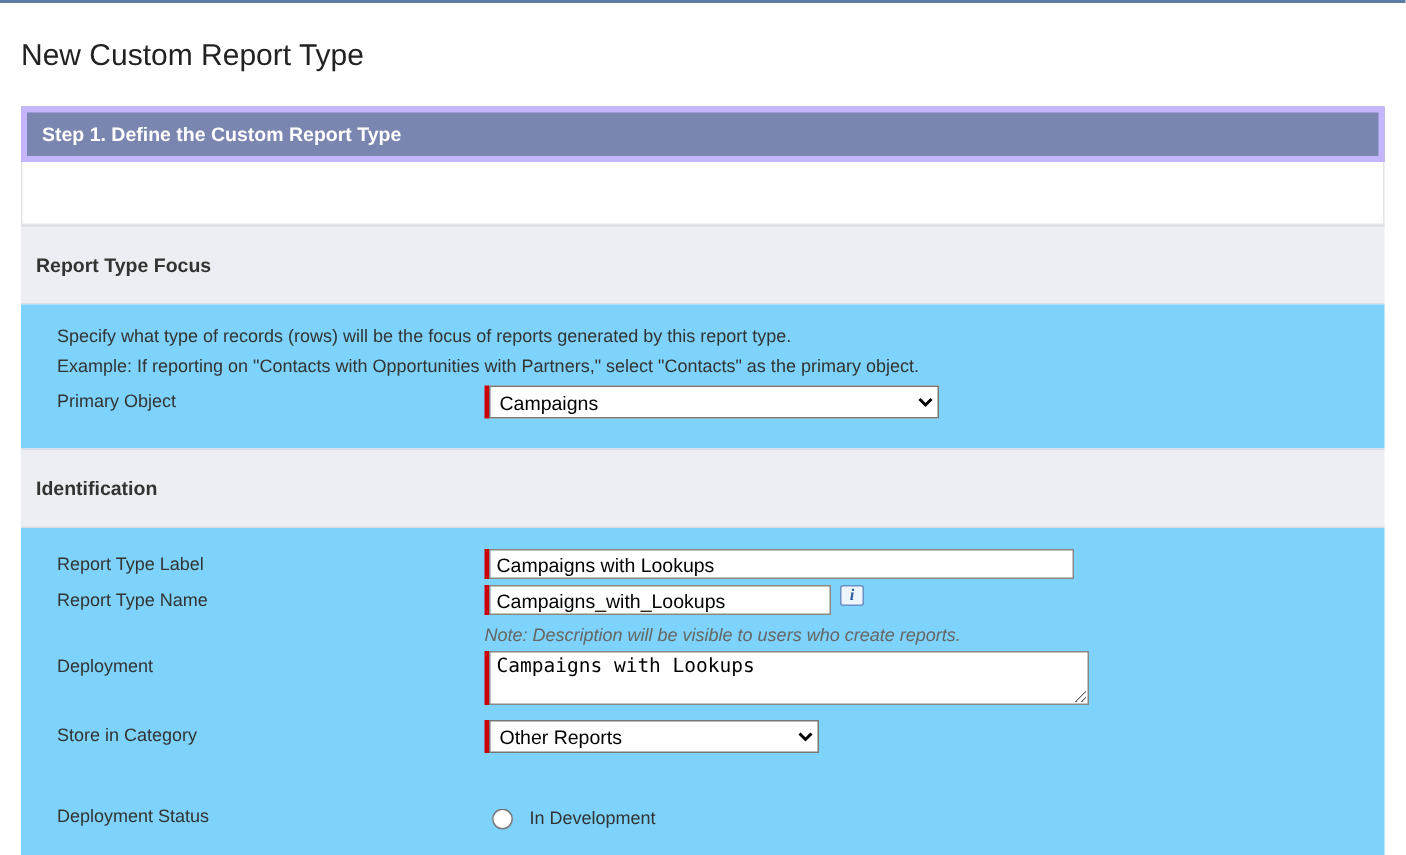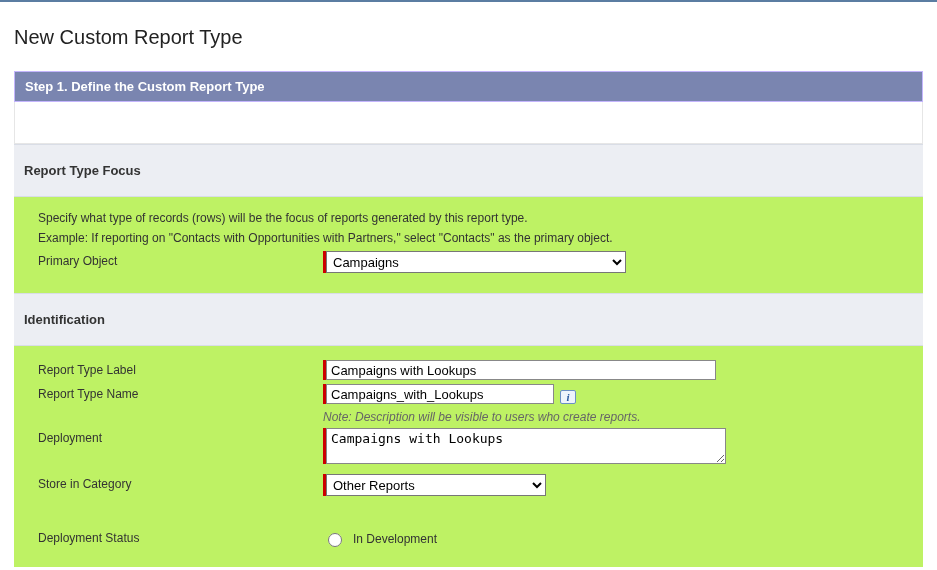--- a/index.html
+++ b/index.html
@@ -20,61 +20,61 @@
     font-weight: 400;
     color: #222;
     margin: 14px 0 22px 0;
   }
   .step-bar {
     background: #7a85b0;
     color: #fff;
     font-weight: bold;
     font-size: 13px;
     padding: 7px 10px;
-    border: 1px solid #c4b5fd;
+    border: 4px solid #c4b5fd;
   }
   .blank-strip {
     height: 42px;
     background: #fff;
     border-left: 1px solid #e6e6e6;
     border-right: 1px solid #e6e6e6;
     border-bottom: 1px solid #e6e6e6;
   }
   .section-header {
     background: #eceef3;
     border-top: 1px solid #d9dde6;
     border-bottom: 1px solid #d9dde6;
     padding: 18px 10px;
     font-weight: bold;
     font-size: 13px;
     color: #333;
   }
   .section-body {
     padding: 10px 14px 16px 24px;
-    background: #bef264;
+    background: #7dd3fc;
   }
   .help-text {
     font-size: 12px;
     color: #333;
     margin: 4px 0 6px 0;
   }
   .form-row {
     display: flex;
     align-items: flex-start;
     margin: 4px 0;
   }
   .form-label {
     width: 285px;
     text-align: left;
     padding-right: 16px;
     padding-top: 3px;
     font-size: 12px;
     color: #333;
   }
-  .form-control { display: flex; align-items: flex-end; gap: 6px; }
+  .form-control { display: flex; align-items: flex-start; gap: 6px; }
   .req-bar {
     display: inline-block;
     width: 3px;
     align-self: stretch;
     background: #c00;
     margin-right: 0;
   }
   .control-wrap {
     display: flex;
     align-items: stretch;

